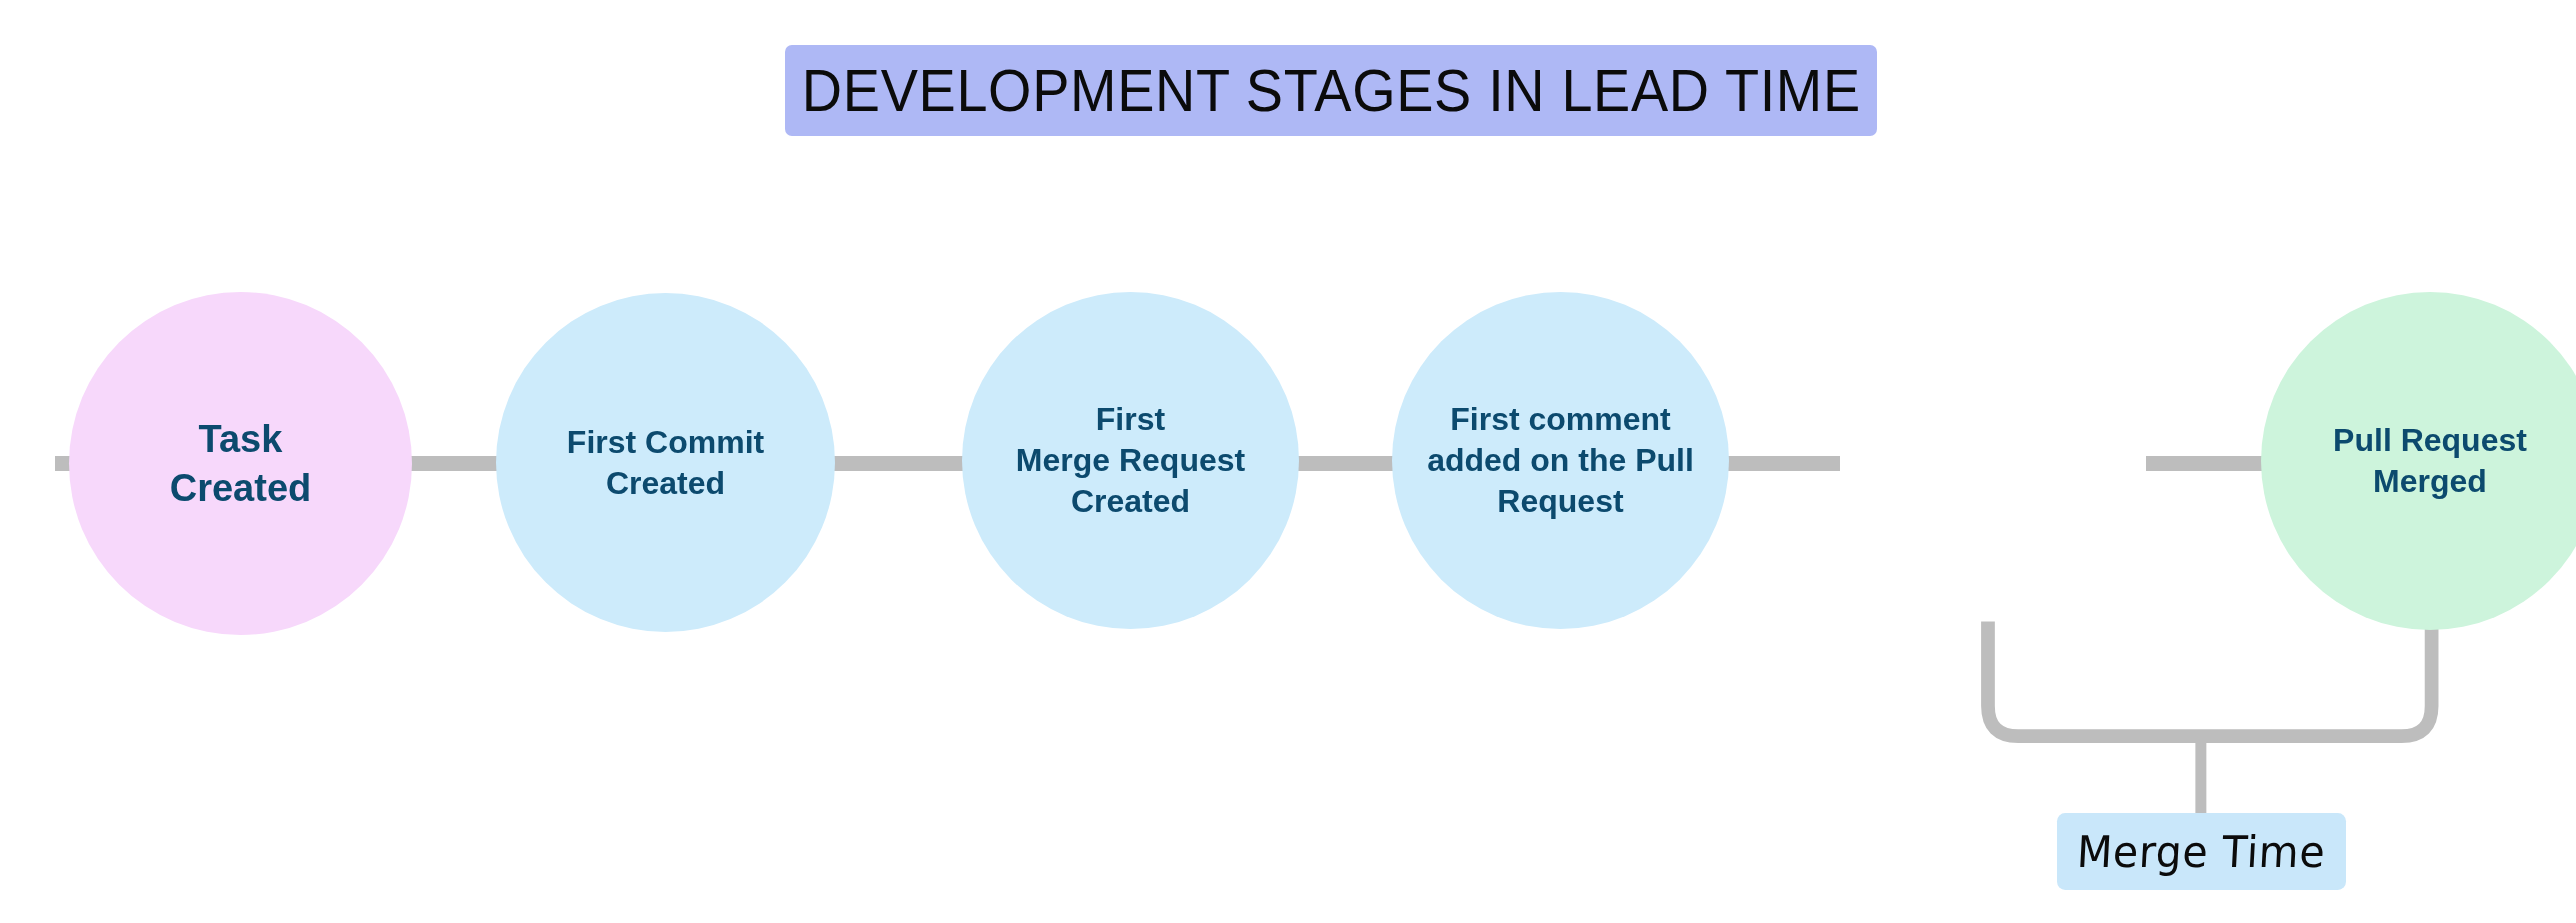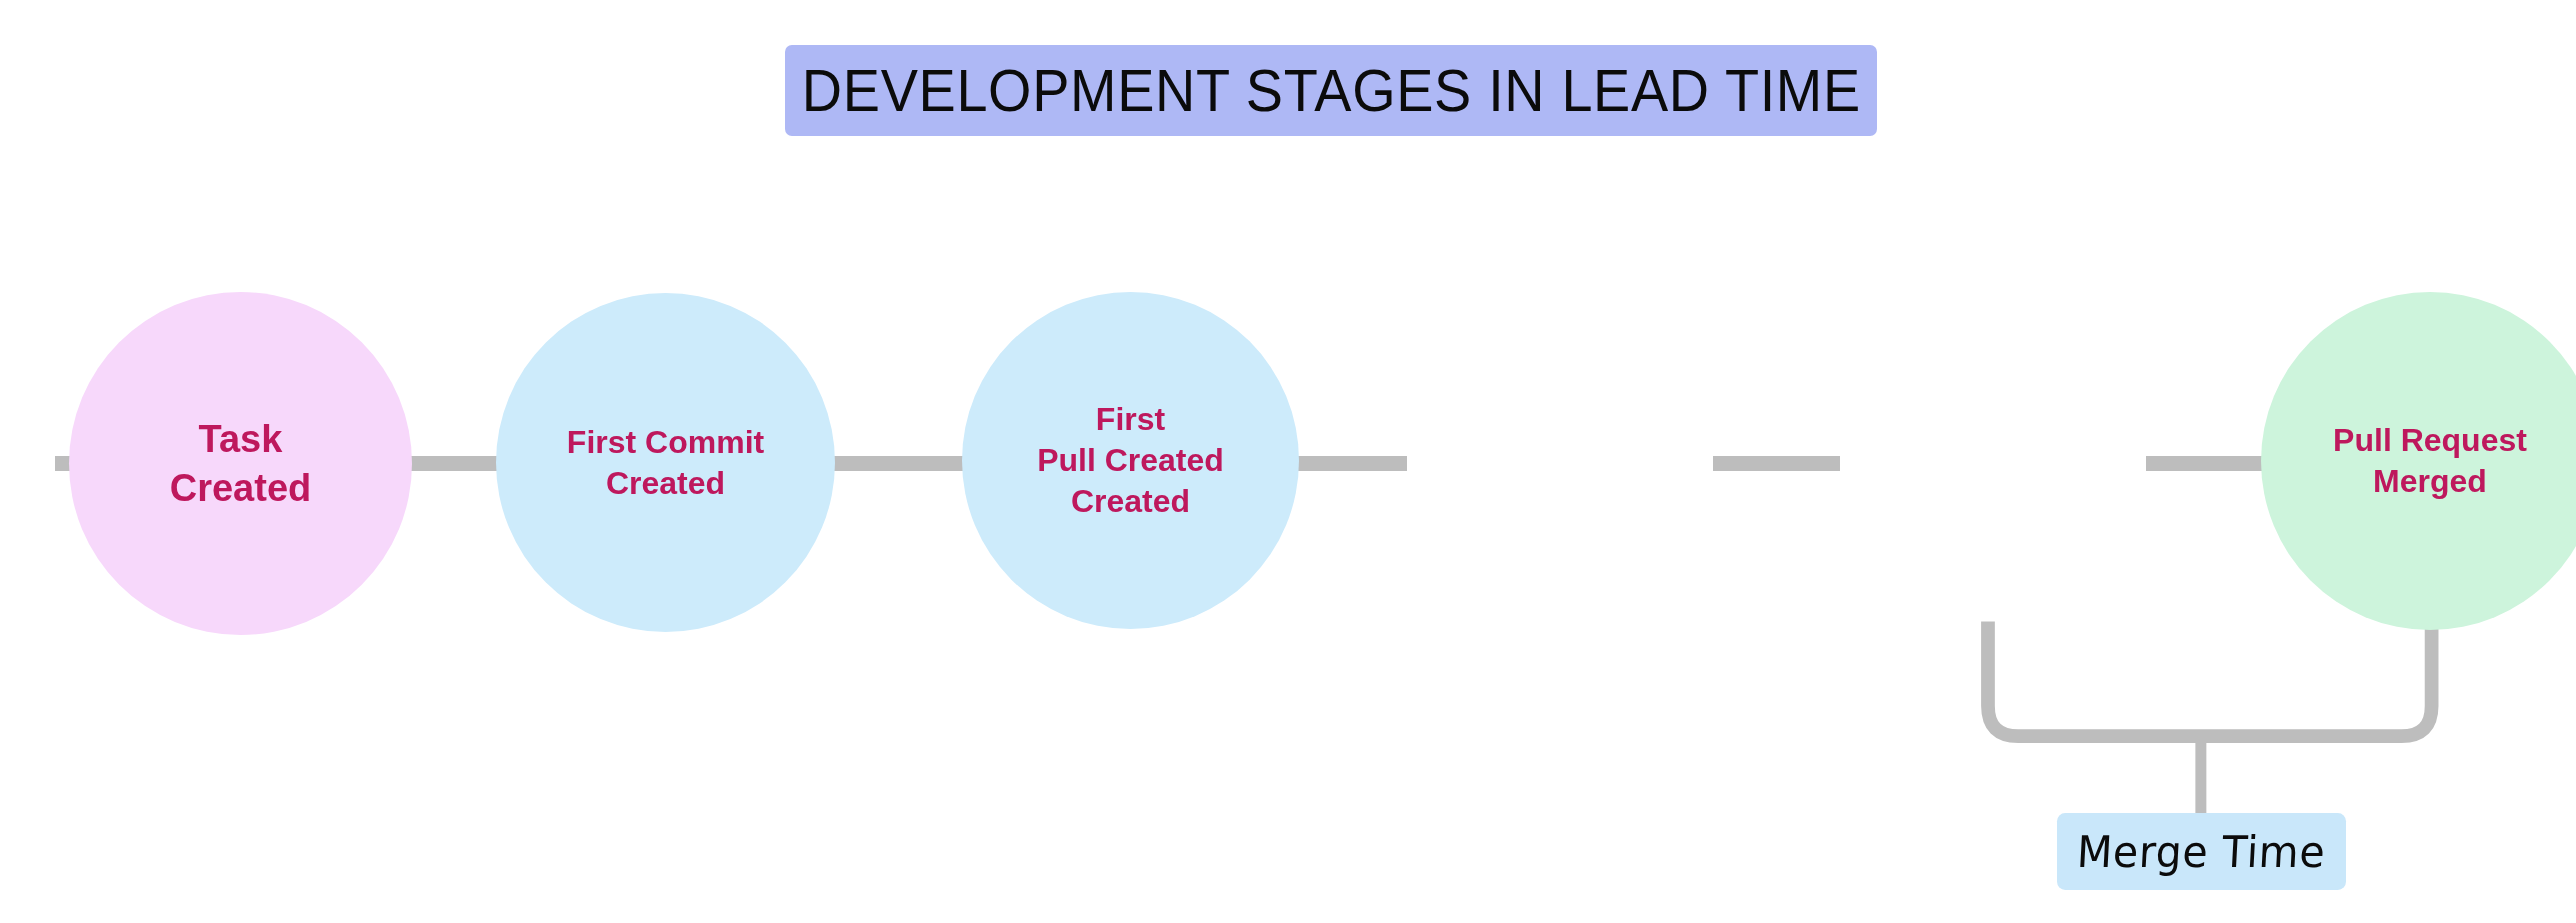--- a/index.html
+++ b/index.html
@@ -47,21 +47,21 @@
     display: flex;
     align-items: center;
     justify-content: center;
     text-align: center;
     box-sizing: border-box;
     z-index: 3;
   }
   .stage-label {
     font-family: "Liberation Sans", sans-serif;
     font-weight: bold;
-    color: #be185d;
+    color: #0c4a6e;
     line-height: 1.28;
     padding: 0 18px;
     white-space: pre-line;
   }
 
   
   #node-0 { left: 29px;   top: 292px; width: 343px; height: 343px; background: #F7D8FB; }
   #node-0 .stage-label { font-size: 38px; }
 
   #node-1 { left: 456px;  top: 293px; width: 339px; height: 339px; background: #CDEBFB; }
@@ -157,24 +157,29 @@
 Created</span>
   </div>
 
   <div class="stage-node" id="node-1">
     <span class="stage-label">First Commit
 Created</span>
   </div>
 
   <div class="stage-node" id="node-2">
     <span class="stage-label">First
-Pull Created
+Merge Request
 Created</span>
   </div>
 
+  <div class="stage-node" id="node-3">
+    <span class="stage-label">First comment
+added on the Pull
+Request</span>
+  </div>
 
 
   <div class="stage-node" id="node-5">
     <span class="stage-label">Pull Request
 Merged</span>
   </div>
 
   <div id="merge-time-box">
     <span id="merge-time-label">Merge Time</span>
   </div>

